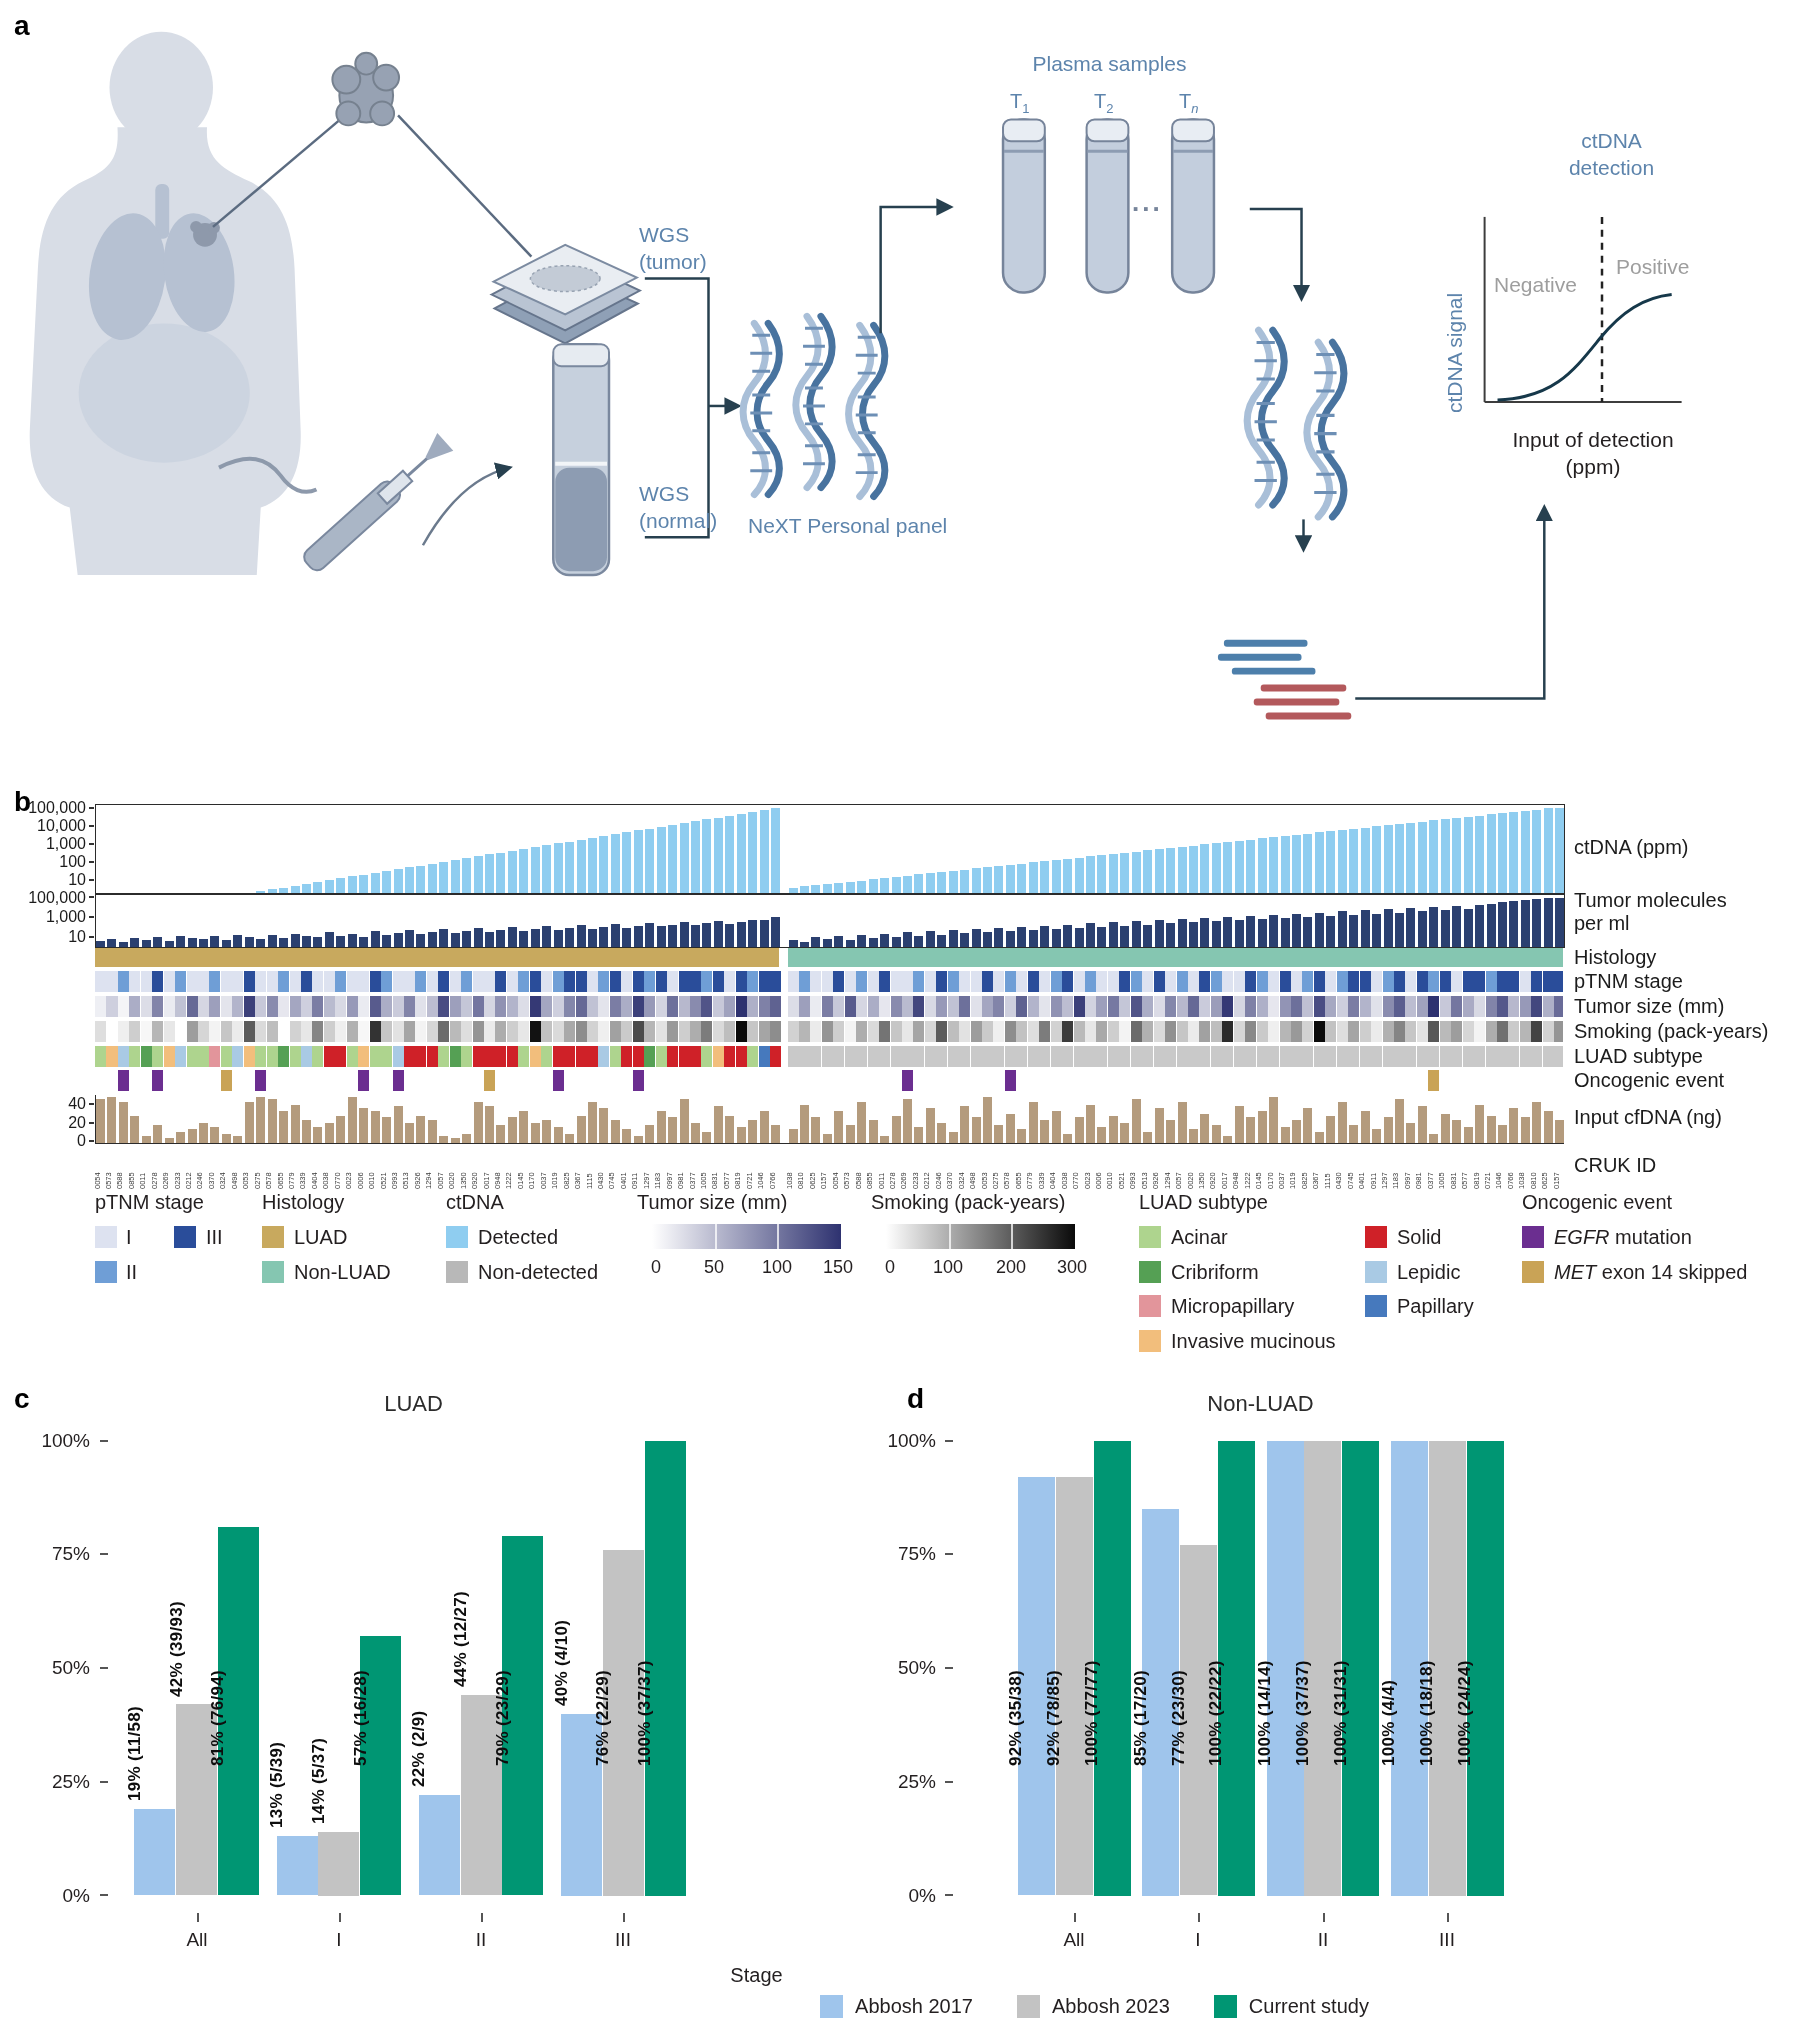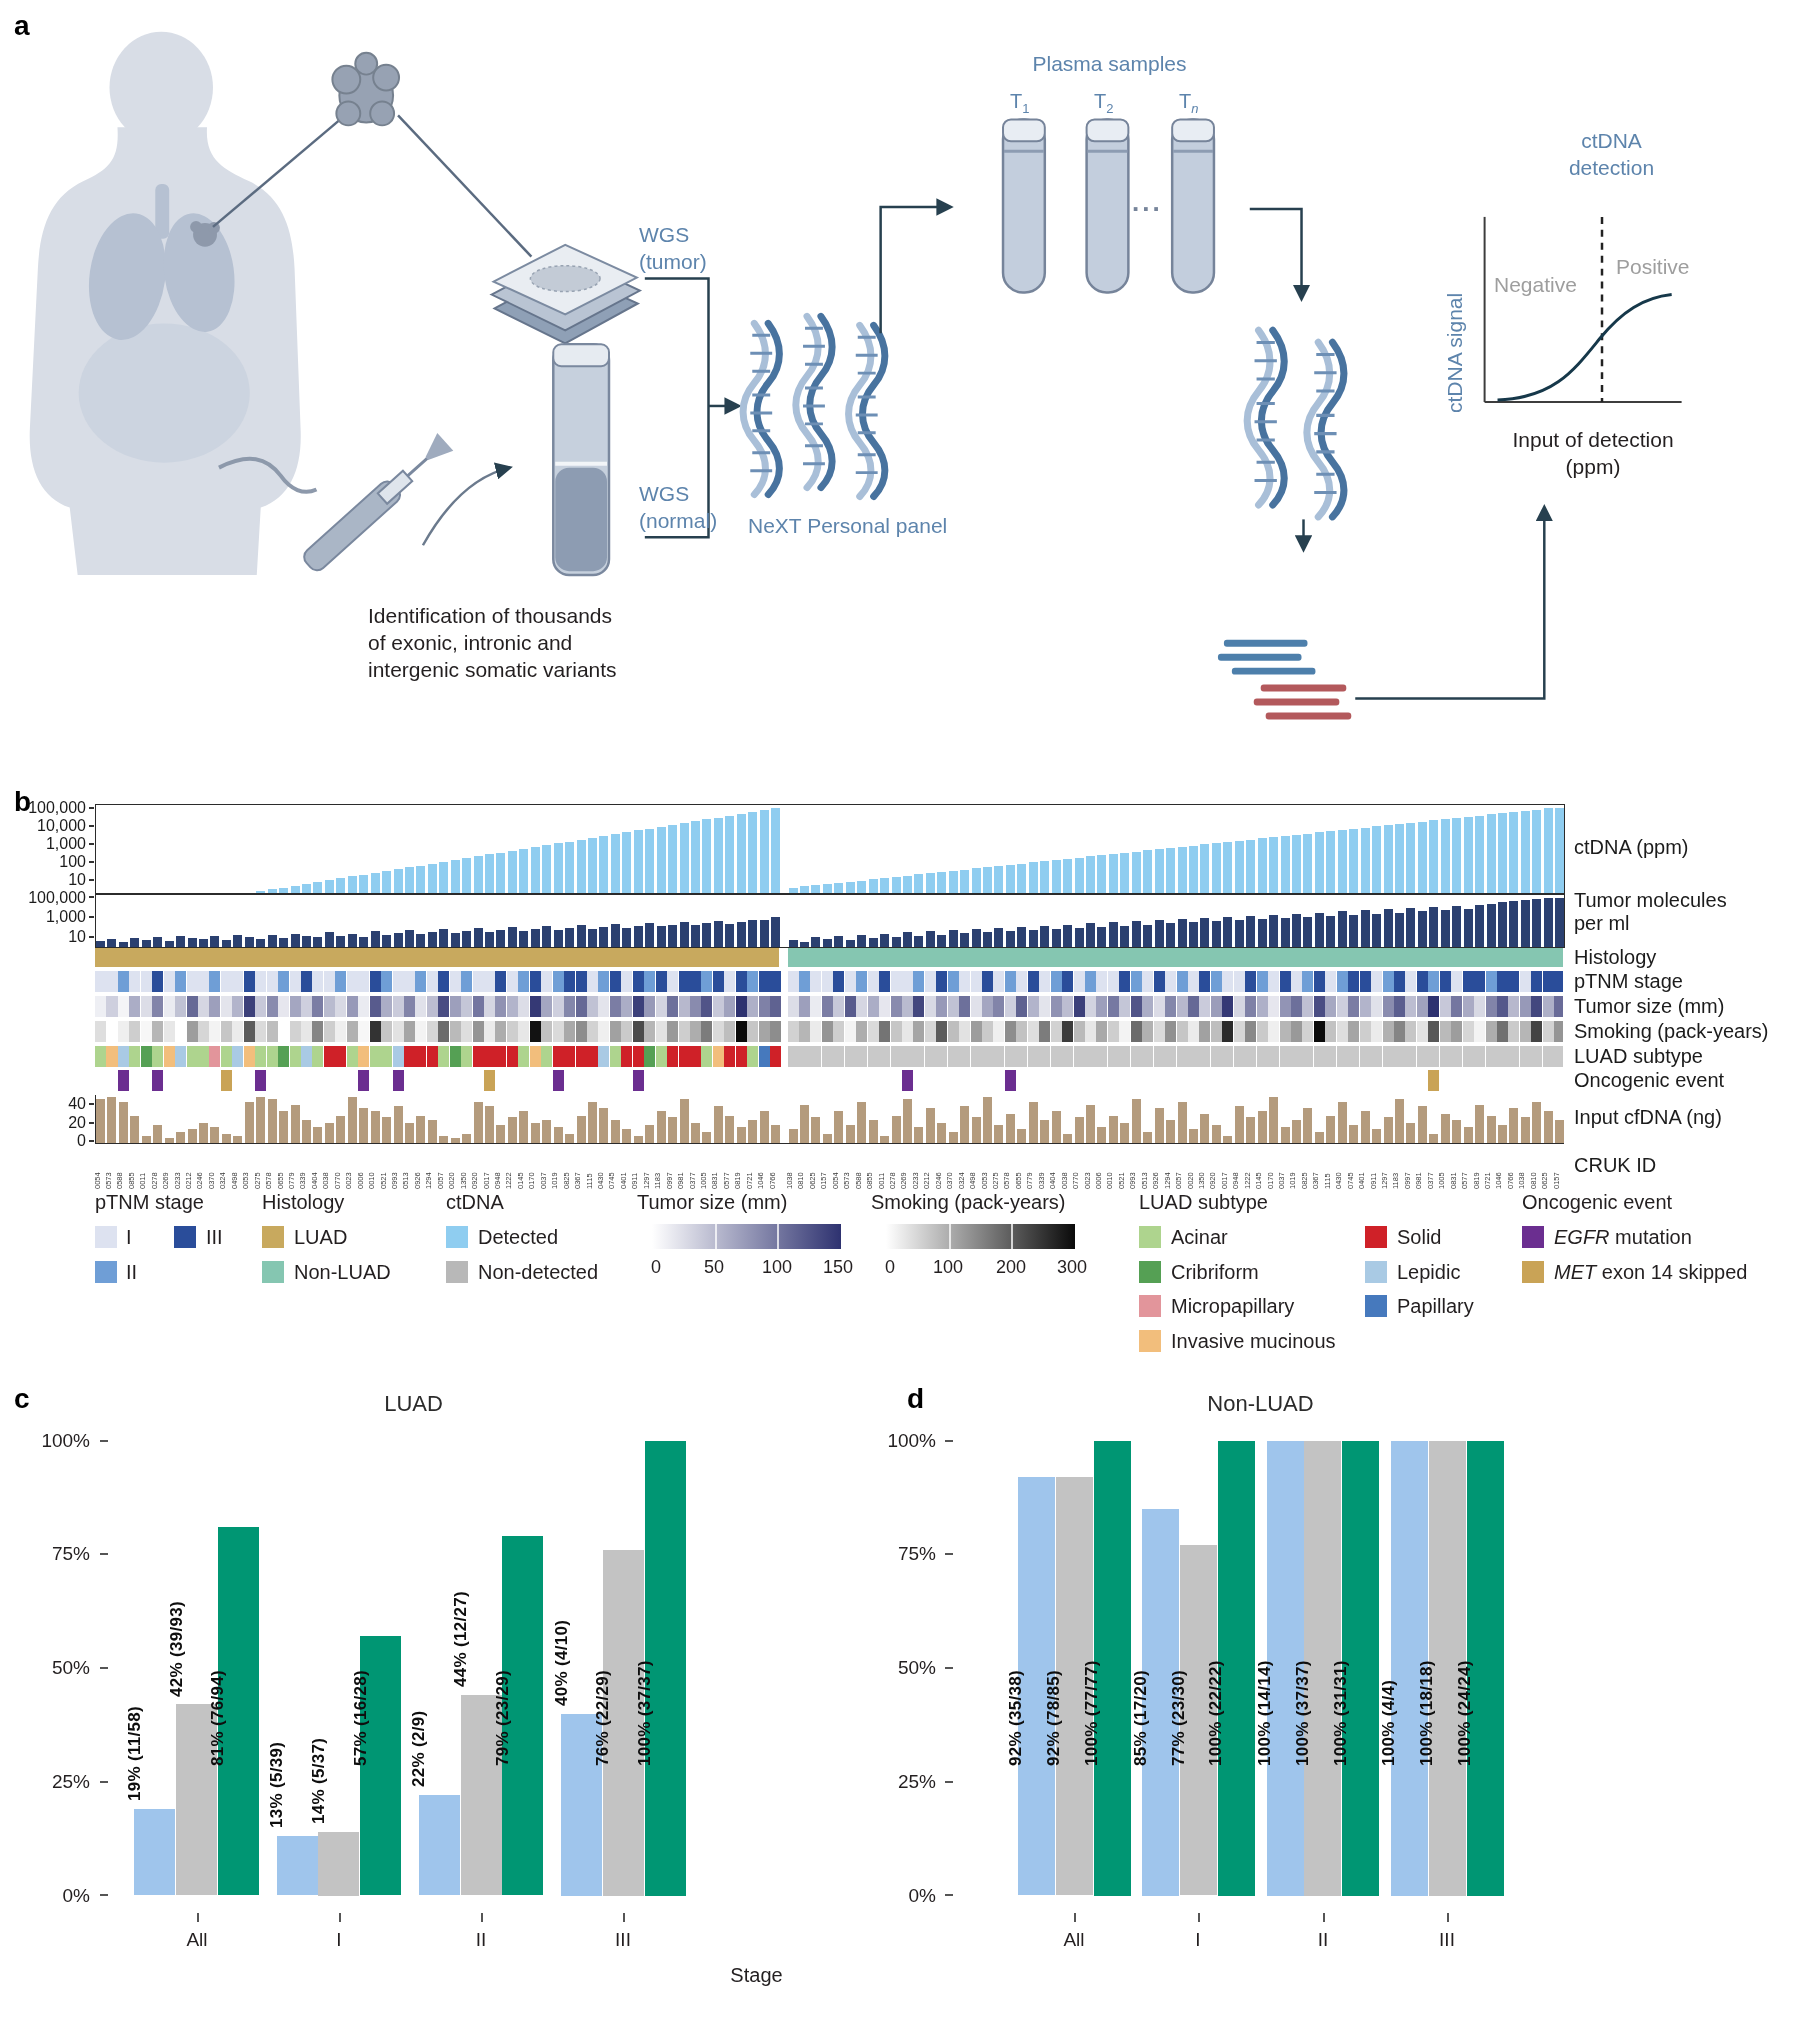--- a/index.html
+++ b/index.html
@@ -151,23 +151,20 @@
       <line x1="1492" y1="404" x2="1690" y2="404" stroke="#3d3d3d" stroke-width="2"></line>
       <line x1="1610" y1="218" x2="1610" y2="404" stroke="#222" stroke-width="2.5" stroke-dasharray="7,6"></line>
       <path d="M1505,402 C1562,400 1582,372 1608,340 C1630,313 1652,299 1680,296" fill="none" stroke="#16384a" stroke-width="3"></path>
     </g>
   </svg>
 
   <div class="abs blue t21 pre" style="left:639px;top:221px">WGS
 (tumor)</div>
   <div class="abs blue t21 pre" style="left:639px;top:480px">WGS
 (normal)</div>
-  <div class="abs t21 pre" style="left:368px;top:602px;width:279px">Identification of thousands
-of exonic, intronic and
-intergenic somatic variants</div>
   <div class="abs blue t21" style="left:748px;top:512px">NeXT Personal panel</div>
   <div class="abs blue t21 center" style="left:985px;top:50px;width:249px">Plasma samples</div>
   <div class="abs blue t20" style="left:1010px;top:88px"><span>T</span><sub>1</sub></div>
   <div class="abs blue t20" style="left:1094px;top:88px"><span>T</span><sub>2</sub></div>
   <div class="abs blue t20" style="left:1179px;top:88px"><span>T</span><sub class="ital">n</sub></div>
   <div class="abs" style="left:1132px;top:187px;font-size:26px;font-weight:bold;color:#76849a;letter-spacing:3px">...</div>
   <div class="abs blue t21 pre center" style="left:1537px;top:127px;width:149px">ctDNA
 detection</div>
   <div class="abs blue t21 vtext" style="left:1441px;top:234px;height:179px">ctDNA signal</div>
   <div class="abs grayt t21" style="left:1494px;top:271px">Negative</div>
@@ -1452,15 +1449,29 @@
       <div class="rwrap" style="left: 1437px; top: 1766px; width: 0px; height: 0px; position: absolute;">
         <span class="rlab">100% (18/18)</span>
       </div>
       <div style="left: 1467px; top: 1441px; width: 37px; height: 455px; background: rgb(0, 150, 115); position: absolute;"></div>
       <div class="rwrap" style="left: 1475px; top: 1766px; width: 0px; height: 0px; position: absolute;">
         <span class="rlab">100% (24/24)</span>
       </div>
     </div>
   <div class="abs center" style="left:607px;top:1964px;width:299px;font-size:20px">Stage</div>
 
+  <div class="blegend" style="left:597px;top:1995px;width:995px">
+    <div class="item">
+      <span class="bsw" style="background: rgb(159, 197, 236);"></span>
+      <span>Abbosh 2017</span>
+    </div>
+    <div class="item">
+      <span class="bsw" style="background: rgb(195, 195, 195);"></span>
+      <span>Abbosh 2023</span>
+    </div>
+    <div class="item">
+      <span class="bsw" style="background: rgb(0, 150, 115);"></span>
+      <span>Current study</span>
+    </div>
+  </div>
 
 </div>
 
 
 </body></html>

